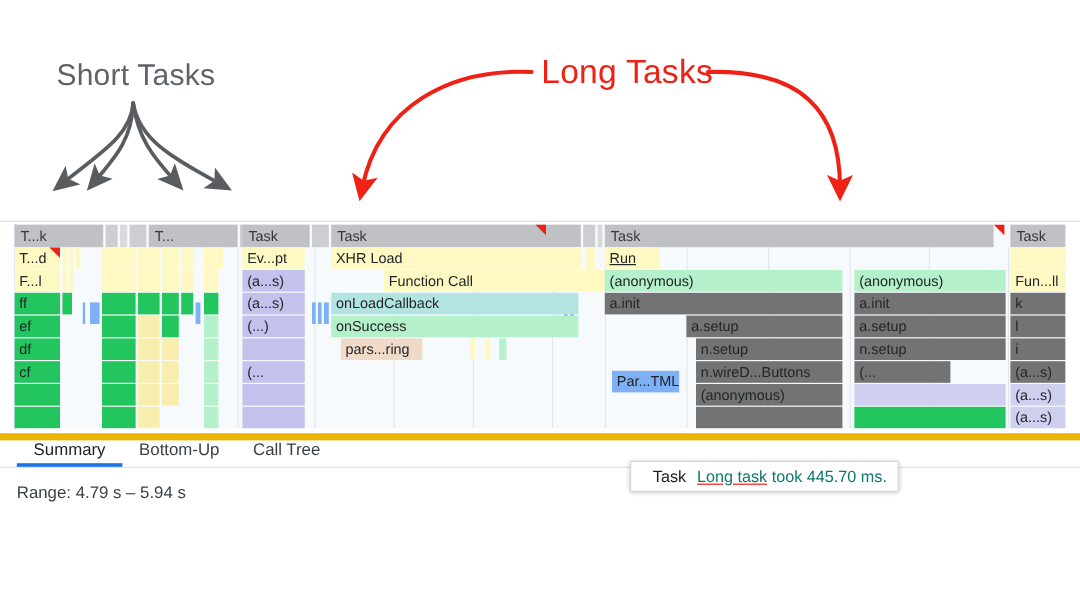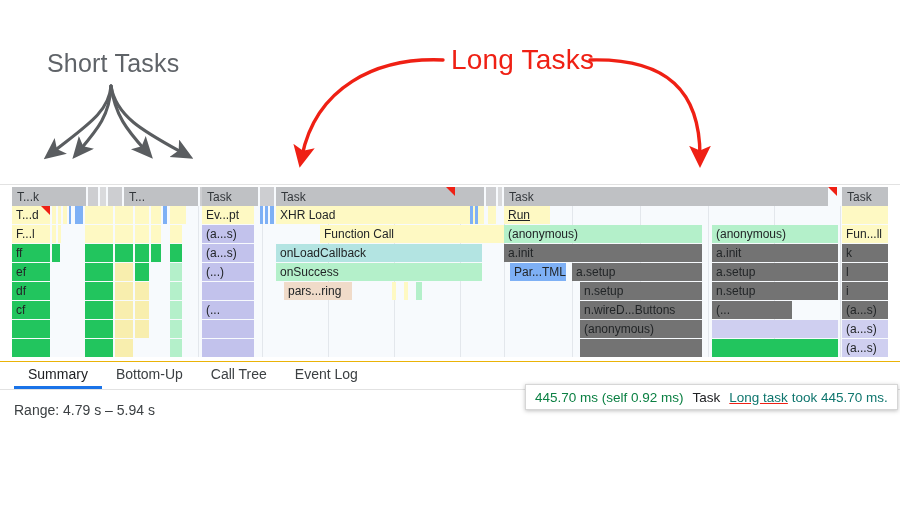--- a/index.html
+++ b/index.html
@@ -43,21 +43,21 @@
   
   .bar{position:absolute;height:18px;box-sizing:border-box;overflow:hidden;
        font-size:12px;line-height:18px;color:#222527;white-space:nowrap;}
   .bar > span{padding-left:4px;display:block;}
   .c-orange{background:#fef9c3;}
   .c-purple{background:#c2c2ec;}
   .c-cyan{background:#b3e4e2;}
   .c-green{background:#b4f0ca;}
   .c-tan{background:#f0dbc9;}
   .c-pink{background:#737373;}
-  .c-blue{background:#7eb0f5;}
+  .c-blue{background:#7eb0f5;margin-top:46px;}
   .c-yellow{background:#f8eeae;}
   .c-lav{background:#cfcff0;}
   .c-peach{background:#22c55e;}
   .vgrid{position:absolute;top:19px;width:1px;height:151px;background:#e3e7ec;}
 
   
   #tooltip{
     position:absolute;left:525px;top:199px;height:24px;
     background:#ffffff;border:1px solid #d6d6d6;
     box-shadow:0 1px 4px rgba(0,0,0,.25);
@@ -65,21 +65,21 @@
     font-size:13.5px;white-space:nowrap;z-index:40;
   }
   #tooltip .tt-dur{color:#0b8043;}
   #tooltip .tt-name{color:#202124;margin-left:9px;}
   #tooltip .tt-warn{color:#0f766e;margin-left:9px;}
   #tooltip .tt-warn u{text-decoration:underline;text-decoration-color:#ef2014;}
 
   
   #tabbar{
     position:absolute;left:0;top:176px;width:900px;height:29px;
-    border-top:1px solid #eab308;border-bottom:1px solid #e2e2e2;
+    border-top:6px solid #eab308;border-bottom:1px solid #e2e2e2;
     background:#fff;display:flex;align-items:flex-end;padding-left:14px;
     box-sizing:border-box;
   }
   .tab{
     font-size:14px;color:#3c4043;padding:0 14px 7px 14px;position:relative;
     cursor:default;
   }
   .tab.active{color:#202124;}
   .tab.active::after{
     content:"";position:absolute;left:0;right:0;bottom:0;height:3px;background:#1a73e8;
@@ -455,29 +455,27 @@
           <div class="bar c-peach" style="left: 700px; top: 152px; width: 126px;">
             <span></span>
           </div>
           <div class="bar c-lav" style="left: 830px; top: 152px; width: 46px;">
             <span>(a...s)</span>
           </div>
         </div>
     </div>
 
     <div id="tooltip">
-      <span class="tt-dur">445.70 ms (self 0.92 ms)</span>
       <span class="tt-name">Task</span>
       <span class="tt-warn">
         <u>Long task</u><span> took 445.70 ms.</span>
       </span>
     </div>
 
     <div id="tabbar">
         <div class="tab active">Summary</div>
         <div class="tab">Bottom-Up</div>
         <div class="tab">Call Tree</div>
-        <div class="tab">Event Log</div>
       </div>
 
     <div id="range">Range: 4.79 s – 5.94 s</div>
   </div>
 </div>
 
 </body></html>

